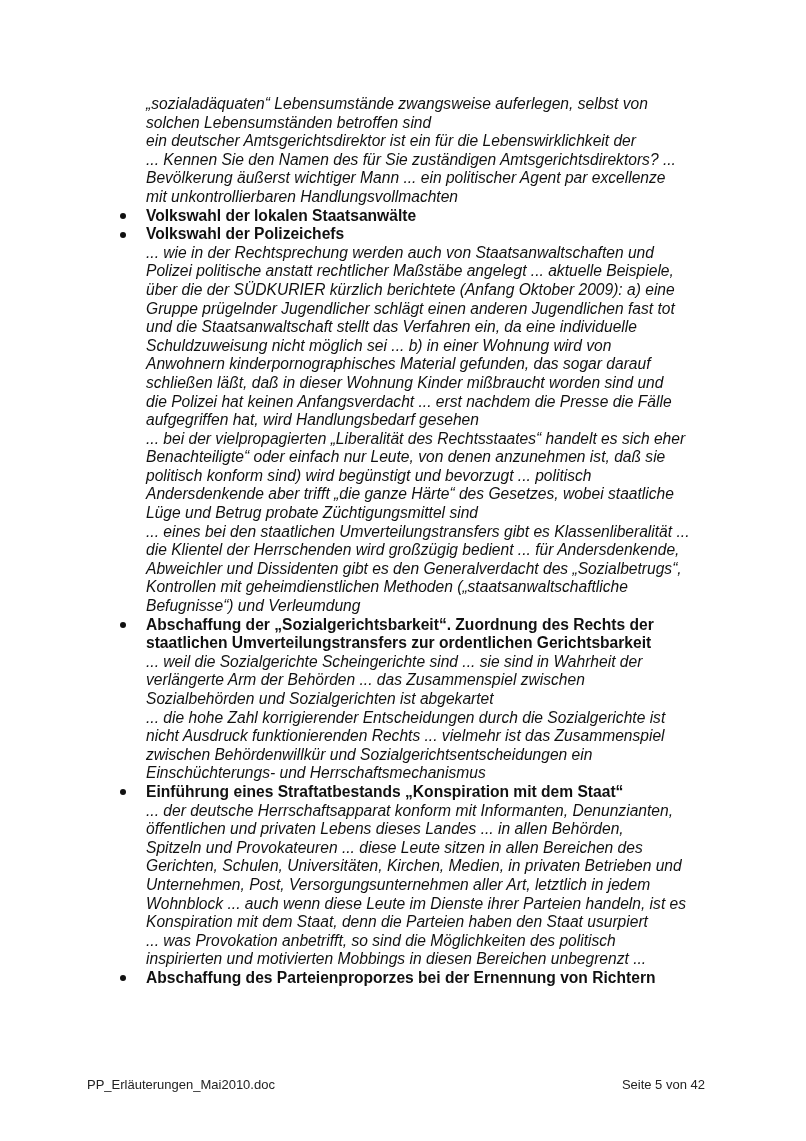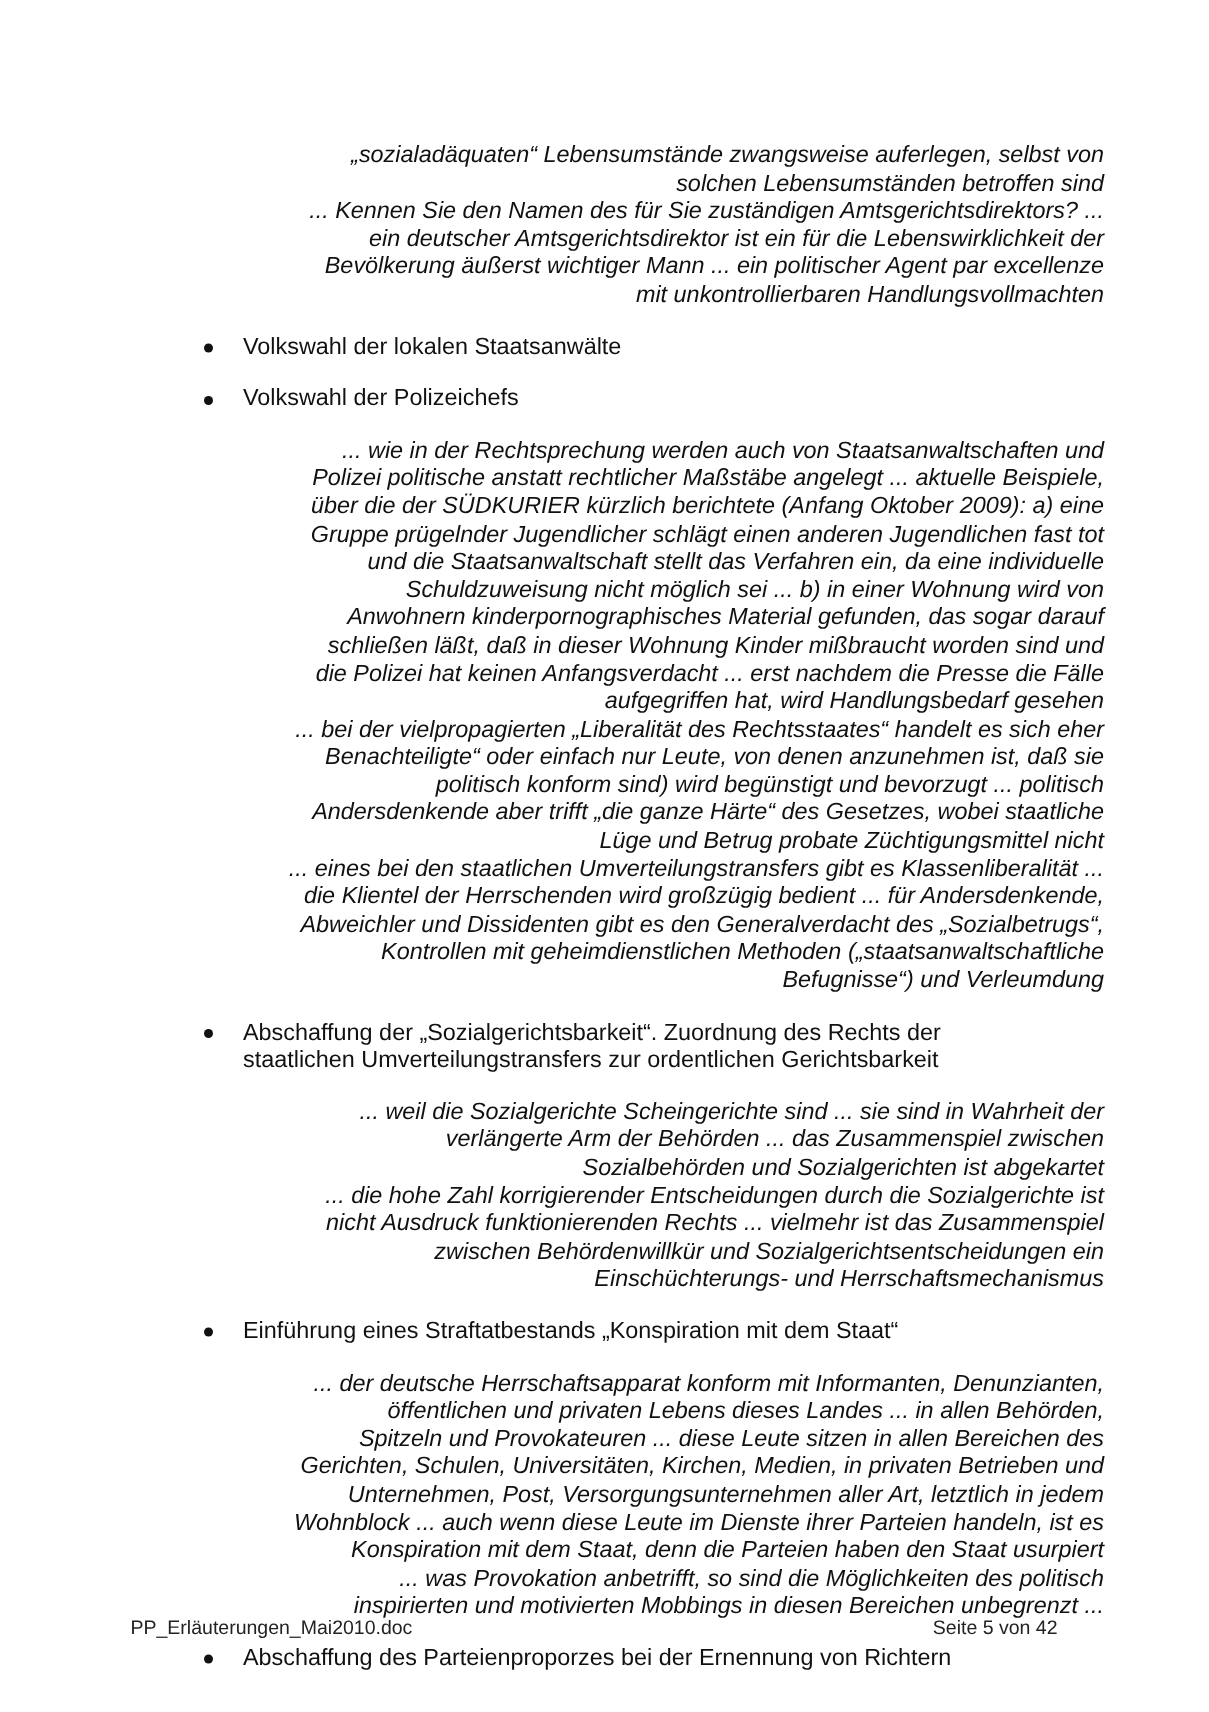--- a/index.html
+++ b/index.html
@@ -26,31 +26,30 @@
       left: 146px;
       top: 95px;
       width: 590px;
       font-size: 15.6px;
       line-height: 18.6px;
     }
     .para {
       font-style: italic;
       margin: 0;
       white-space: normal;
-      text-align: right;
     }
     .line {
       display: block;
       white-space: nowrap;
     }
     .bullet-item {
       position: relative;
-      font-weight: normal;
+      font-weight: bold;
       font-style: normal;
-      margin: 16px;
+      margin: 0;
     }
     .bullet-item .dot {
       position: absolute;
       left: -26px;
       top: 6.5px;
       width: 6px;
       height: 6px;
       border-radius: 50%;
       background: #111111;
     }
@@ -67,22 +66,22 @@
   </style>
 </head>
 <body>
 
 <div class="page">
   <div class="content">
 
     <div class="para">
       <span class="line">„sozialadäquaten“ Lebensumstände zwangsweise auferlegen, selbst von</span>
       <span class="line">solchen Lebensumständen betroffen sind</span>
+      <span class="line">ein deutscher Amtsgerichtsdirektor ist ein für die Lebenswirklichkeit der</span>
       <span class="line">... Kennen Sie den Namen des für Sie zuständigen Amtsgerichtsdirektors? ...</span>
-      <span class="line">ein deutscher Amtsgerichtsdirektor ist ein für die Lebenswirklichkeit der</span>
       <span class="line">Bevölkerung äußerst wichtiger Mann ... ein politischer Agent par excellenze</span>
       <span class="line">mit unkontrollierbaren Handlungsvollmachten</span>
     </div>
 
     <div class="bullet-item">
       <span class="dot"></span>
       <span class="line">Volkswahl der lokalen Staatsanwälte</span>
     </div>
 
     <div class="bullet-item">
@@ -98,21 +97,21 @@
       <span class="line">und die Staatsanwaltschaft stellt das Verfahren ein, da eine individuelle</span>
       <span class="line">Schuldzuweisung nicht möglich sei ... b) in einer Wohnung wird von</span>
       <span class="line">Anwohnern kinderpornographisches Material gefunden, das sogar darauf</span>
       <span class="line">schließen läßt, daß in dieser Wohnung Kinder mißbraucht worden sind und</span>
       <span class="line">die Polizei hat keinen Anfangsverdacht ... erst nachdem die Presse die Fälle</span>
       <span class="line">aufgegriffen hat, wird Handlungsbedarf gesehen</span>
       <span class="line">... bei der vielpropagierten „Liberalität des Rechtsstaates“ handelt es sich eher</span>
       <span class="line">Benachteiligte“ oder einfach nur Leute, von denen anzunehmen ist, daß sie</span>
       <span class="line">politisch konform sind) wird begünstigt und bevorzugt ... politisch</span>
       <span class="line">Andersdenkende aber trifft „die ganze Härte“ des Gesetzes, wobei staatliche</span>
-      <span class="line">Lüge und Betrug probate Züchtigungsmittel nicht</span>
+      <span class="line">Lüge und Betrug probate Züchtigungsmittel sind</span>
       <span class="line">... eines bei den staatlichen Umverteilungstransfers gibt es Klassenliberalität ...</span>
       <span class="line">die Klientel der Herrschenden wird großzügig bedient ... für Andersdenkende,</span>
       <span class="line">Abweichler und Dissidenten gibt es den Generalverdacht des „Sozialbetrugs“,</span>
       <span class="line">Kontrollen mit geheimdienstlichen Methoden („staatsanwaltschaftliche</span>
       <span class="line">Befugnisse“) und Verleumdung</span>
     </div>
 
     <div class="bullet-item">
       <span class="dot"></span>
       <span class="line">Abschaffung der „Sozialgerichtsbarkeit“. Zuordnung des Rechts der</span>

